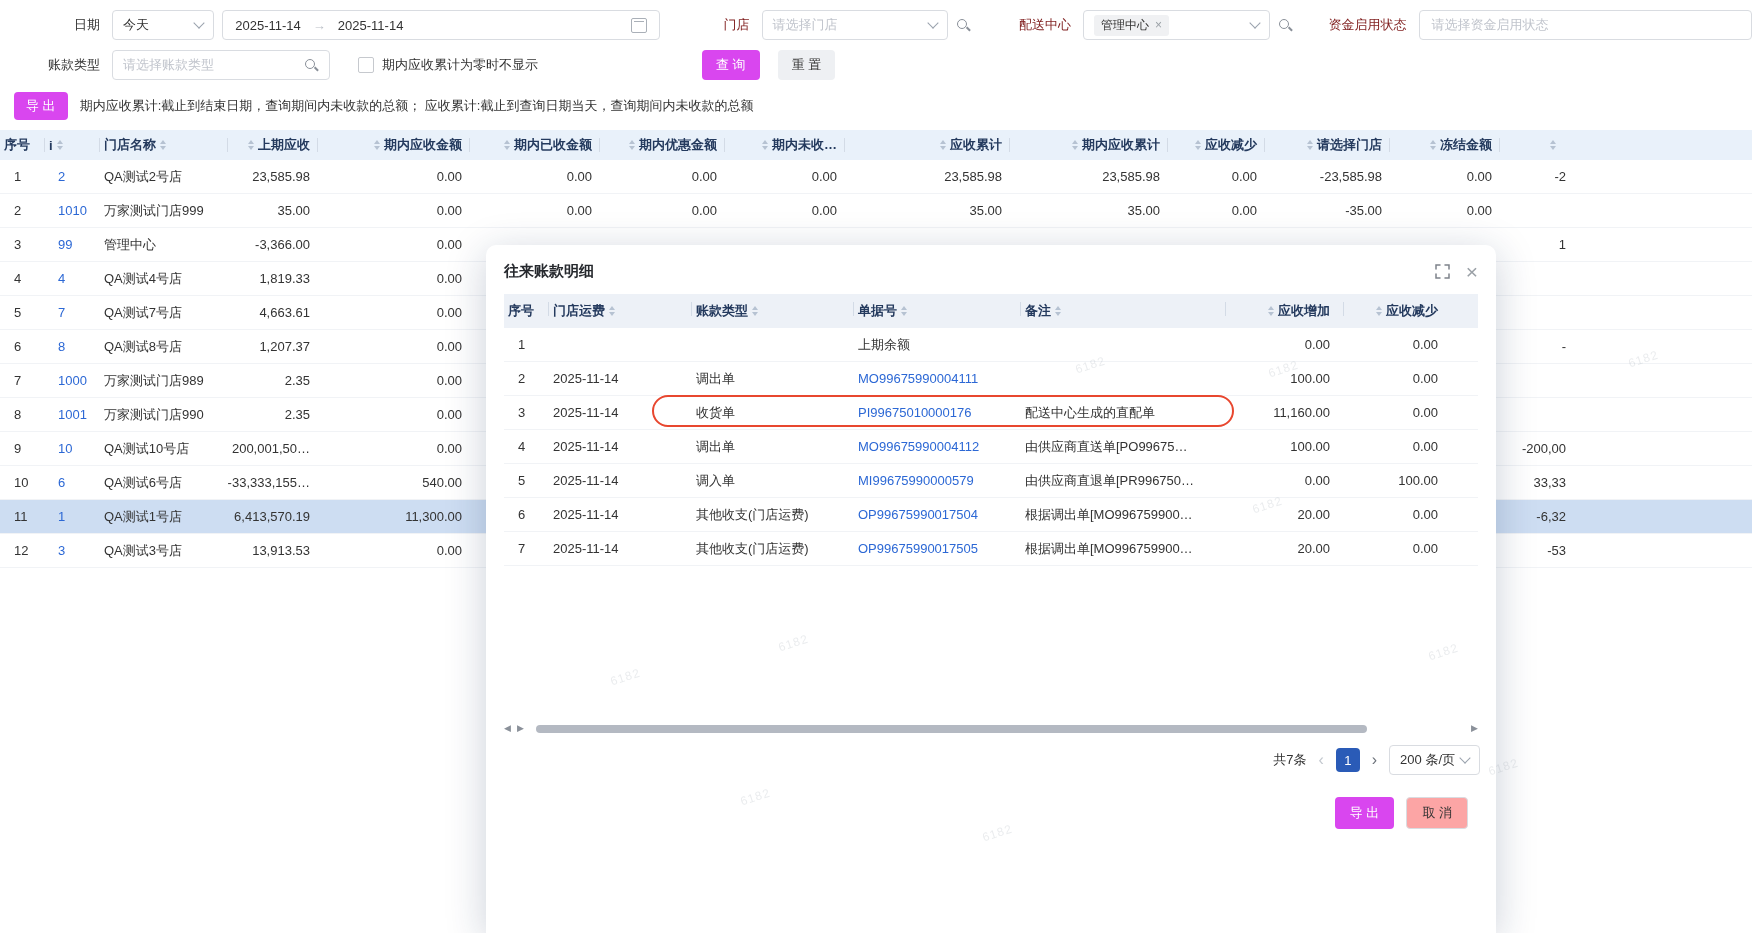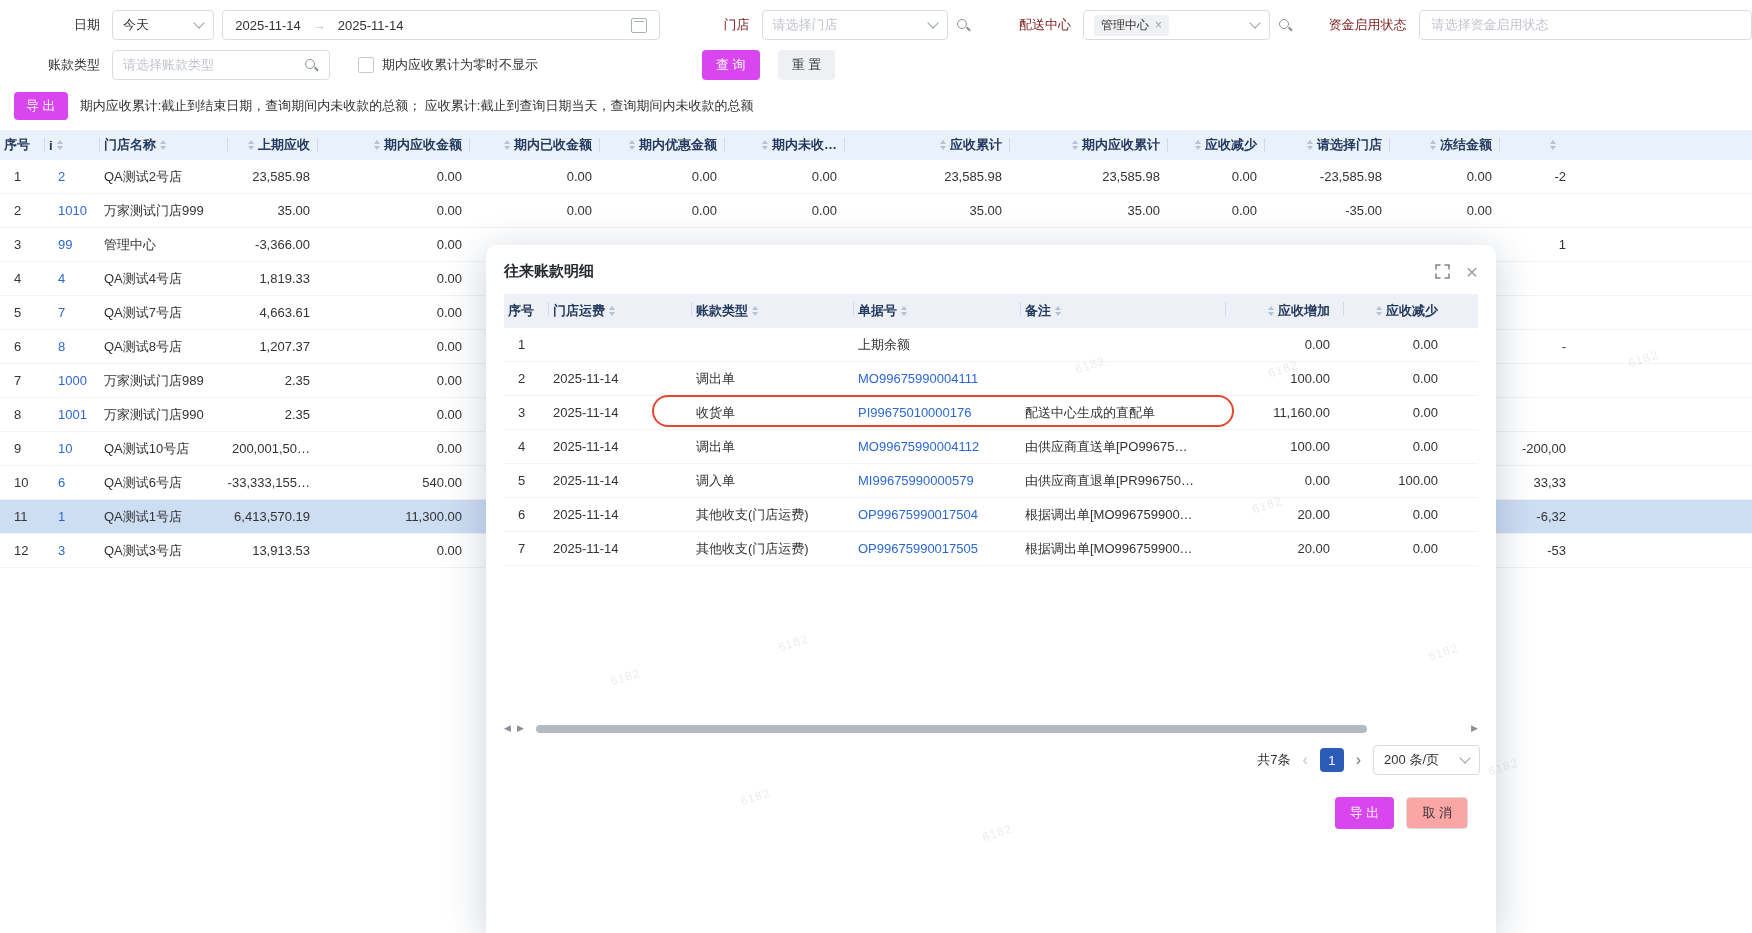--- a/index.html
+++ b/index.html
@@ -87,21 +87,21 @@
   .hscroll{display:flex;align-items:center;margin:0 18px;gap:6px;color:#8a9099}
   .harrow{font-size:9px;line-height:1;cursor:pointer}
   .htrack{flex:1;height:8px;position:relative;margin:0 6px}
   .hthumb{position:absolute;left:0;top:0;height:8px;width:90%;background:#b4b9c2;border-radius:4px;cursor:pointer}
   .pgrow{display:flex;align-items:center;justify-content:flex-end;gap:12px;margin:12px 16px 0;color:#333}
   .pg-chev{font-size:16px;line-height:1;color:#c2c7ce;cursor:pointer}
   .pg-chev.r{color:#6d737b}
   .pg-num{width:24px;height:24px;border-radius:4px;background:#2a5bb7;color:#fff;display:flex;
           align-items:center;justify-content:center;font-size:13px;cursor:pointer}
   .pg-size{height:28px;border:1px solid #d9dce1;border-radius:4px;display:flex;align-items:center;
-           gap:22px;padding:0 10px;cursor:pointer}
+           gap:6px;padding:0 10px;cursor:pointer}
   .mfoot{display:flex;justify-content:flex-end;gap:12px;margin:22px 28px 0}
   .mfoot .btn{height:32px;padding:0 15px}
   .btn-cancel{background:#fca5a5;border:1px solid #d9dce1;color:#333}
 
   
   .wm{position:absolute;color:rgba(140,147,158,.18);transform:rotate(-18deg);font-size:12px;
       letter-spacing:1px;z-index:40;pointer-events:none}
 </style>
 </head>
 <body>

